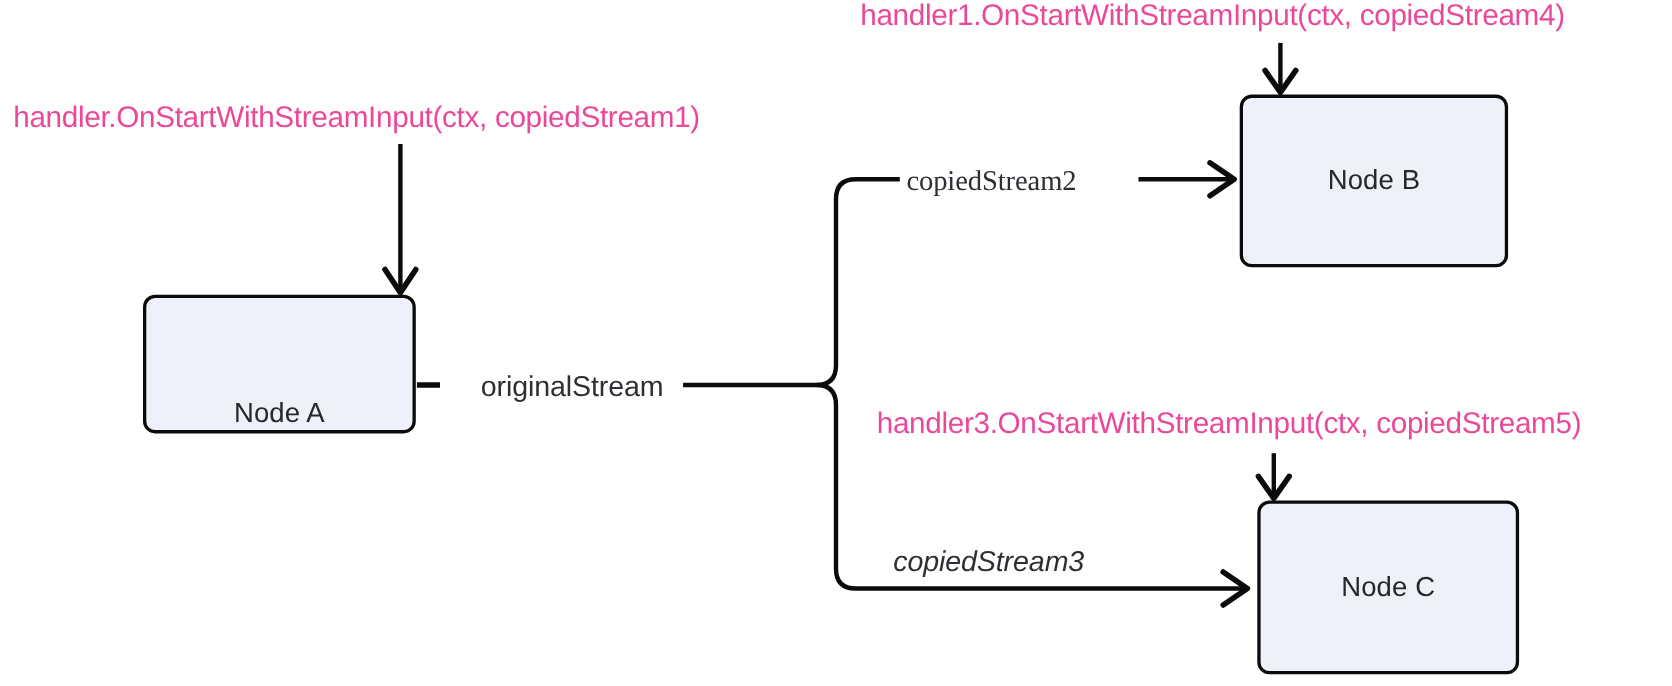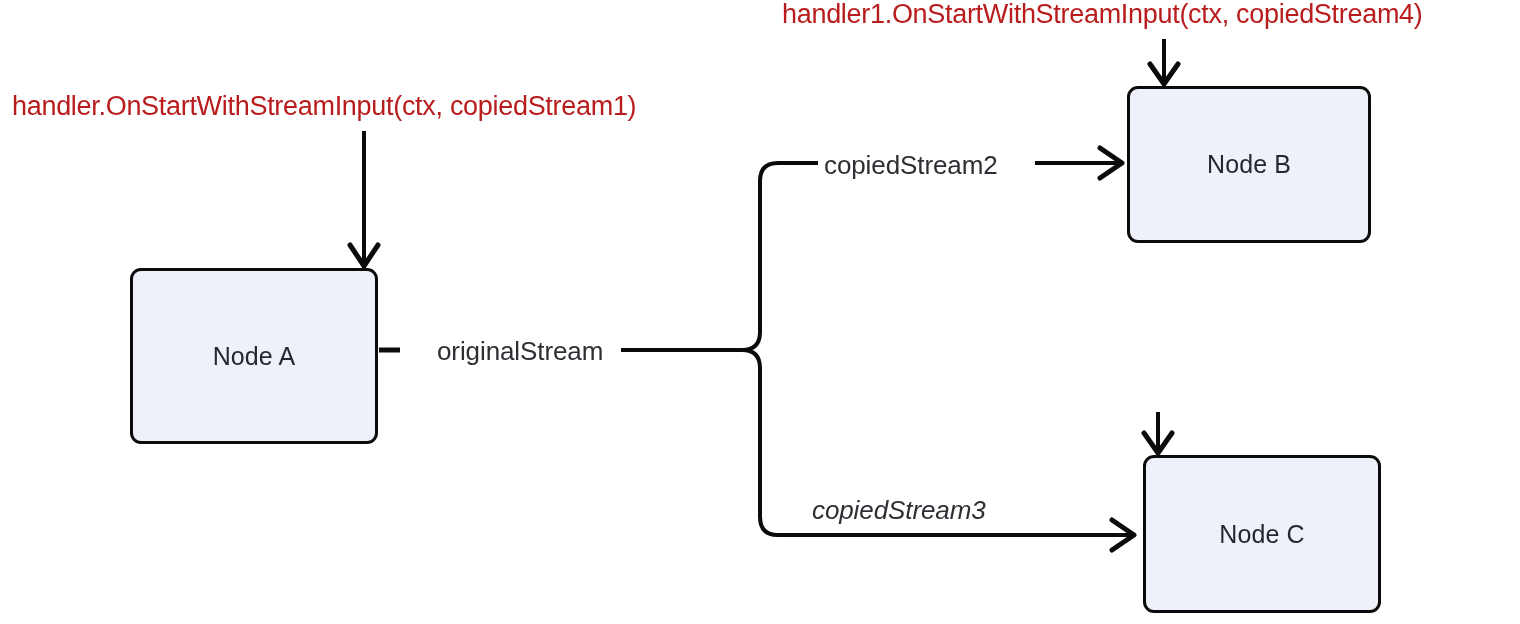--- a/index.html
+++ b/index.html
@@ -29,42 +29,42 @@
     border: 3px solid #0b0b0b;
     border-radius: 11px;
     display: flex;
     align-items: center;
     justify-content: center;
     color: #26282c;
     font-size: 25px;
     font-family: "Liberation Sans", sans-serif;
     letter-spacing: 0.1px;
   }
-  #node-a { left: 130px; top: 268px; width: 248px; height: 176px; }
+  #node-a { left: 130px; top: 268px; width: 248px; height: 126px; align-items: flex-end; }
   #node-b { left: 1127px; top: 86px; width: 244px; height: 157px; }
   #node-c { left: 1143px; top: 455px; width: 238px; height: 158px; }
 
   .edge-label {
     position: absolute;
     color: #2c2f33;
     font-size: 26px;
     font-family: "Liberation Sans", sans-serif;
     white-space: nowrap;
     letter-spacing: -0.1px;
   }
   .note-label {
     position: absolute;
-    color: #b91c1c;
+    color: #ec4899;
     font-size: 27px;
     font-family: "Liberation Sans", sans-serif;
     white-space: nowrap;
     letter-spacing: -0.3px;
   }
   #label-original-stream { left: 437px; top: 336px; }
-  #label-copied-stream-2 { left: 824px; top: 150px; }
+  #label-copied-stream-2 { left: 824px; top: 150px; font-family: Liberation Serif, serif; }
   #label-copied-stream-3 { left: 812px; top: 495px; font-style: italic; }
   #note-node-a { left: 12px; top: 91px; }
   #note-node-b { left: 782px; top: -1px; }
   #note-node-c { left: 797px; top: 370px; }
 </style>
 </head>
 <body>
 
 <div id="stage">
 
@@ -107,14 +107,15 @@
   <div class="edge-label" id="label-original-stream">originalStream</div>
 
   <div class="edge-label" id="label-copied-stream-2">copiedStream2</div>
 
   <div class="edge-label" id="label-copied-stream-3">copiedStream3</div>
 
   <div class="note-label" id="note-node-a">handler.OnStartWithStreamInput(ctx, copiedStream1)</div>
 
   <div class="note-label" id="note-node-b">handler1.OnStartWithStreamInput(ctx, copiedStream4)</div>
 
+  <div class="note-label" id="note-node-c">handler3.OnStartWithStreamInput(ctx, copiedStream5)</div>
 
 </div>
 
 </body></html>

